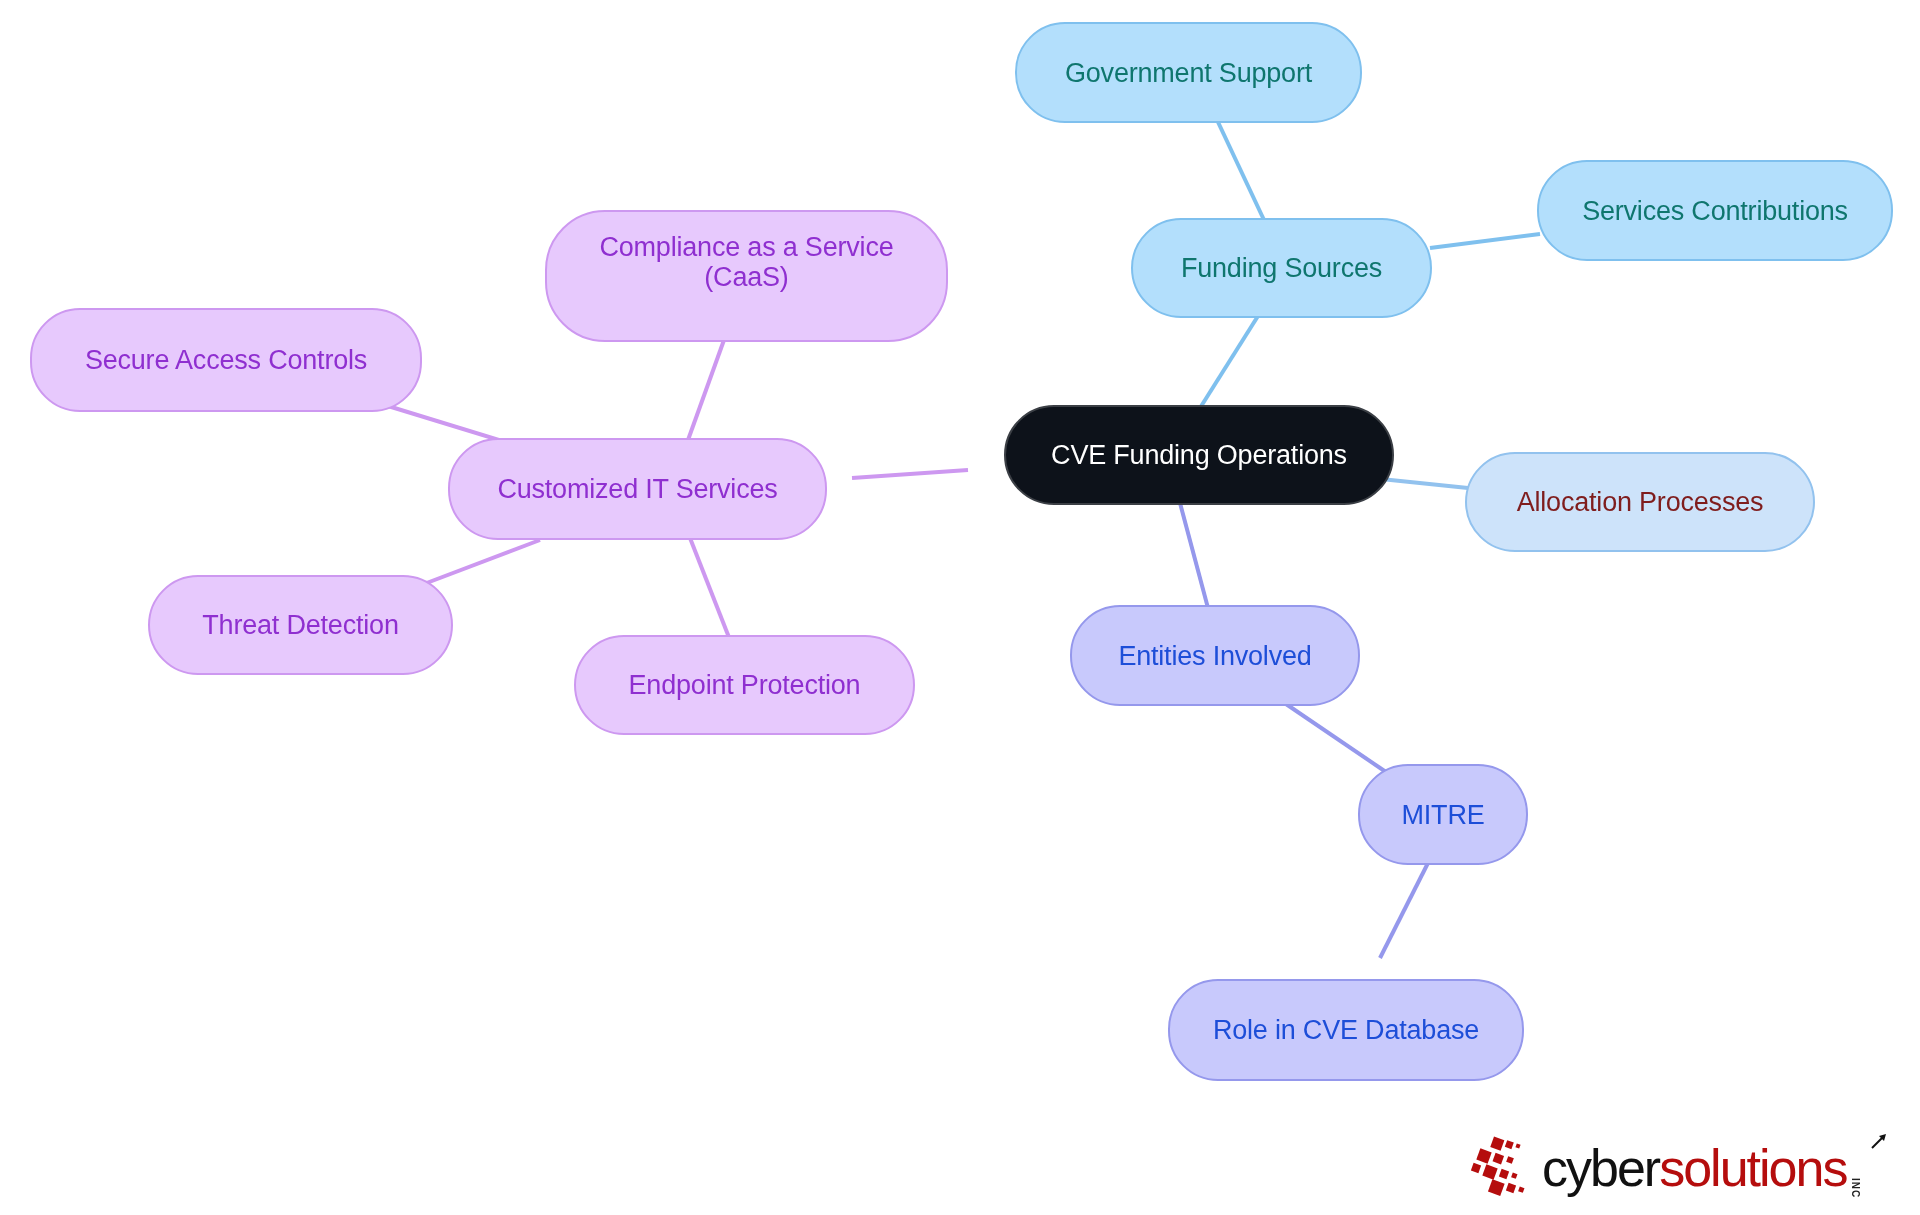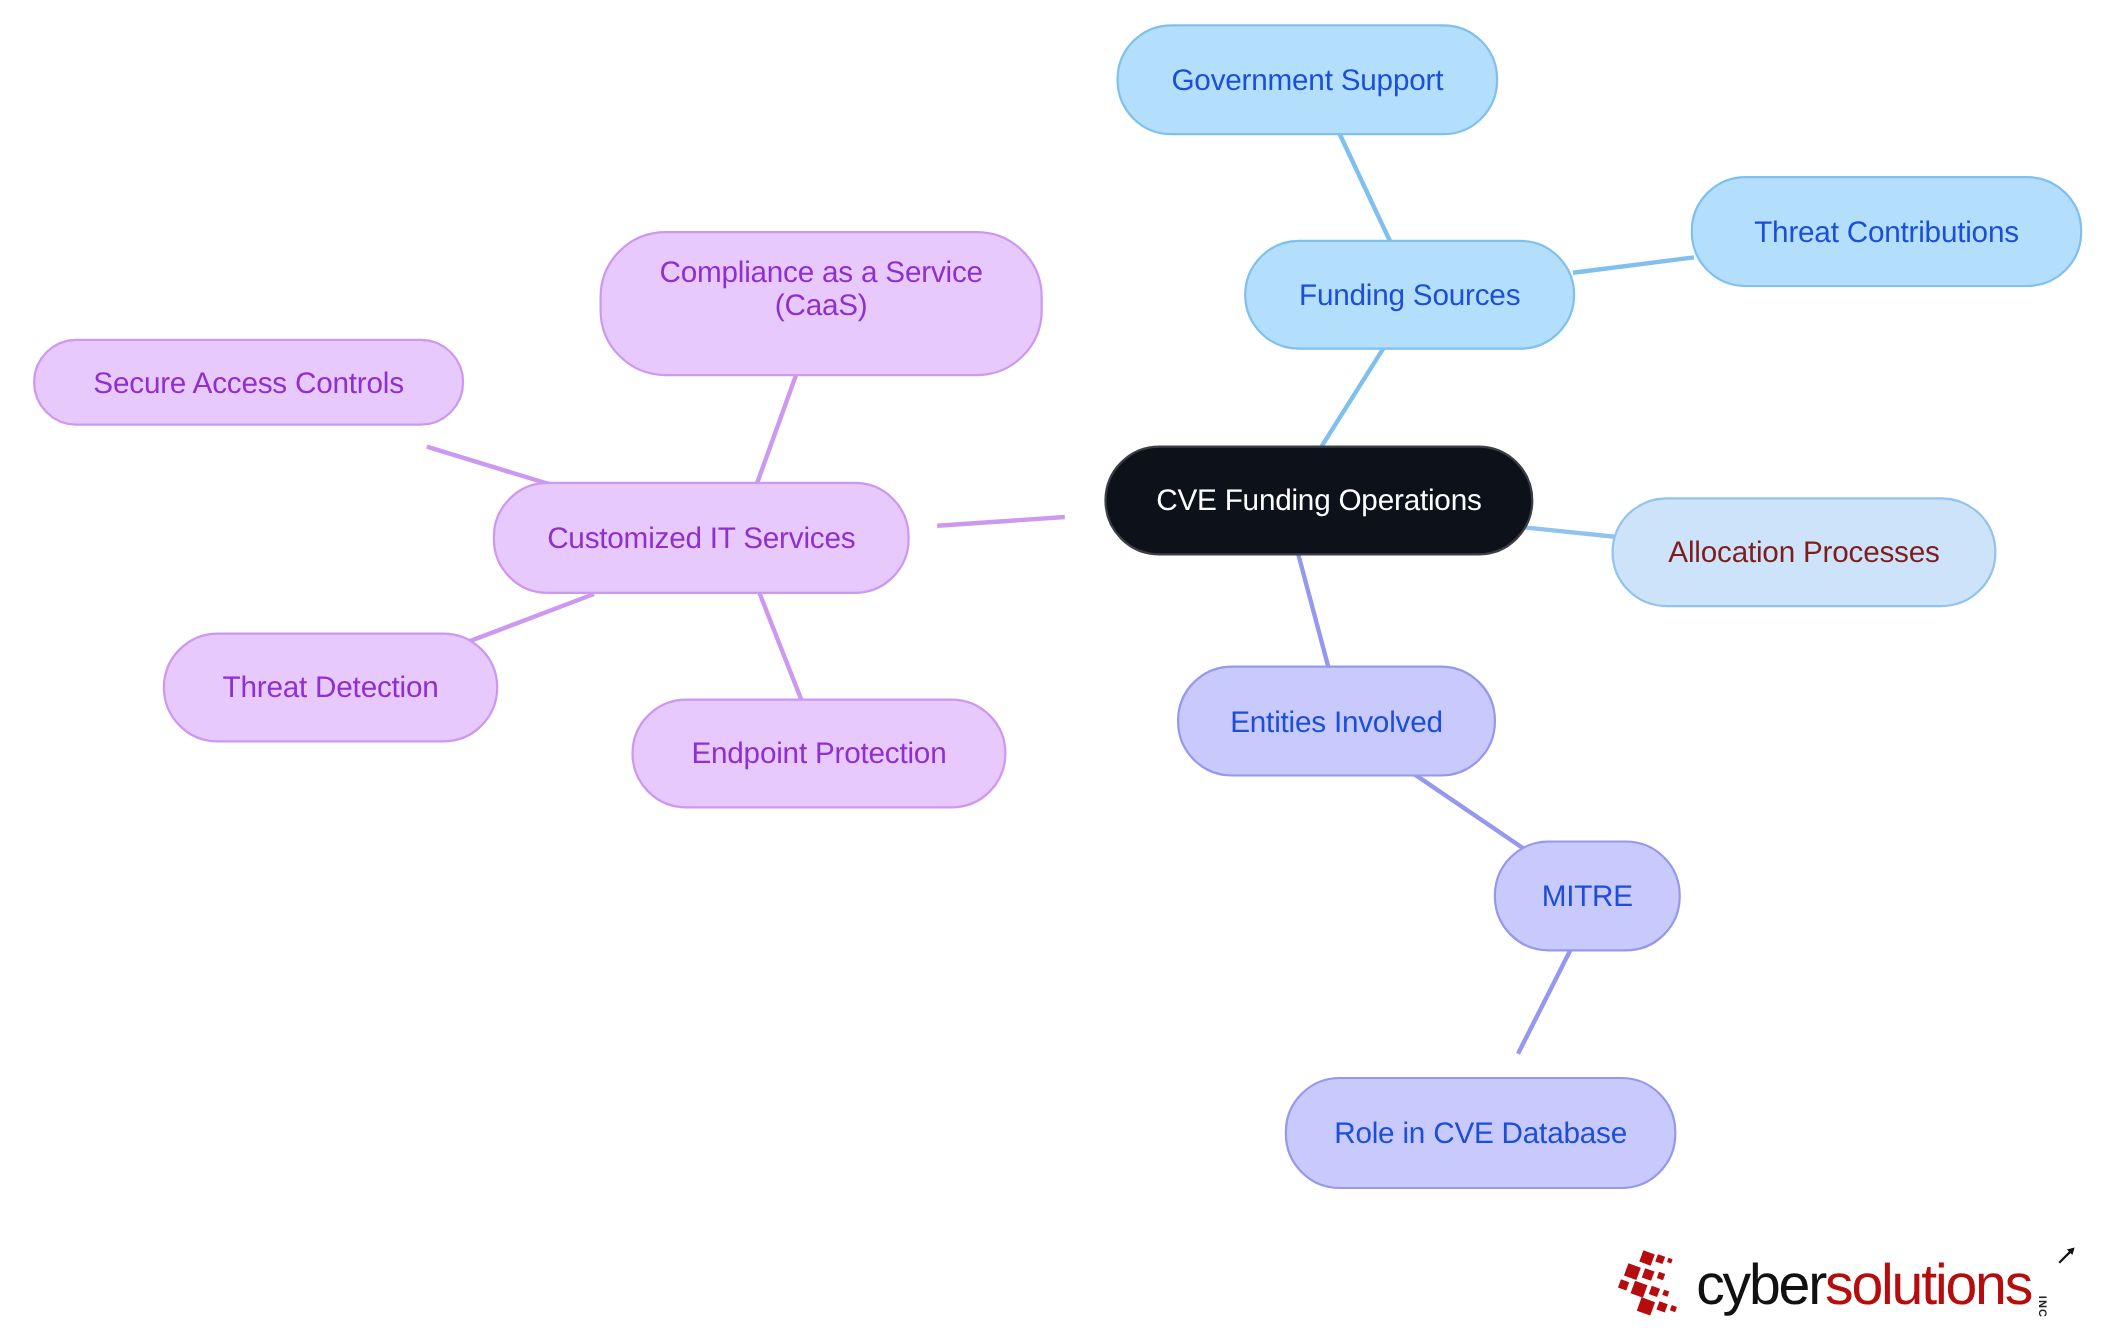--- a/index.html
+++ b/index.html
@@ -39,21 +39,21 @@
       letter-spacing: -0.2px;
     }
     .node.root {
       background: #0d121a;
       border-color: #3b3f45;
       color: #ffffff;
     }
     .node.blue {
       background: #b3dffc;
       border-color: #7fc0ee;
-      color: #1d4ed8;
+      color: #0f766e;
     }
     .node.lightblue {
       background: #cde3fa;
       border-color: #92c2ee;
       color: #7f1d1d;
     }
     .node.indigo {
       background: #c8c9fc;
       border-color: #9598ec;
       color: #1d4ed8;
@@ -124,32 +124,32 @@
   <line x1="688" y1="440" x2="724" y2="340" stroke="#cd98f0" stroke-width="4"></line>
   <line x1="512" y1="444" x2="388" y2="406" stroke="#cd98f0" stroke-width="4"></line>
   <line x1="540" y1="540" x2="424" y2="584" stroke="#cd98f0" stroke-width="4"></line>
   <line x1="690" y1="538" x2="730" y2="640" stroke="#cd98f0" stroke-width="4"></line>
 </svg>
 
 <div class="node root" style="left:1004px; top:405px; width:390px; height:100px;">CVE Funding Operations</div>
 
 <div class="node blue" style="left:1131px; top:218px; width:301px; height:100px;">Funding Sources</div>
 <div class="node blue" style="left:1015px; top:22px; width:347px; height:101px;">Government Support</div>
-<div class="node blue" style="left:1537px; top:160px; width:356px; height:101px;">Threat Contributions</div>
+<div class="node blue" style="left:1537px; top:160px; width:356px; height:101px;">Services Contributions</div>
 
 <div class="node lightblue" style="left:1465px; top:452px; width:350px; height:100px;">Allocation Processes</div>
 
 <div class="node indigo" style="left:1070px; top:605px; width:290px; height:101px;">Entities Involved</div>
 <div class="node indigo" style="left:1358px; top:764px; width:170px; height:101px;">MITRE</div>
 <div class="node indigo" style="left:1168px; top:955px; width:356px; height:102px;margin-top:24px;">Role in CVE Database</div>
 
 <div class="node purple" style="left:448px; top:438px; width:379px; height:102px;">Customized IT Services</div>
 <div class="node purple" style="left:545px; top:210px; width:403px; height:132px; border-radius:60px; padding-bottom:28px;">Compliance as a Service
 (CaaS)</div>
-<div class="node purple" style="left:30px; top:308px; width:392px; height:79px;">Secure Access Controls</div>
+<div class="node purple" style="left:30px; top:308px; width:392px; height:104px;">Secure Access Controls</div>
 <div class="node purple" style="left:148px; top:575px; width:305px; height:100px;">Threat Detection</div>
 <div class="node purple" style="left:574px; top:635px; width:341px; height:100px;">Endpoint Protection</div>
 
 <div class="logo">
   <svg class="mark" viewBox="0 0 70 64" xmlns="http://www.w3.org/2000/svg">
     <g fill="#b50d0d">
       <rect x="22" y="4" width="11" height="11" transform="rotate(20 27 9)"></rect>
       <rect x="36" y="7" width="7" height="7" transform="rotate(20 39 10)"></rect>
       <rect x="46" y="10" width="4" height="4" transform="rotate(20 48 12)"></rect>
       <rect x="8" y="16" width="12" height="12" transform="rotate(20 14 22)"></rect>

